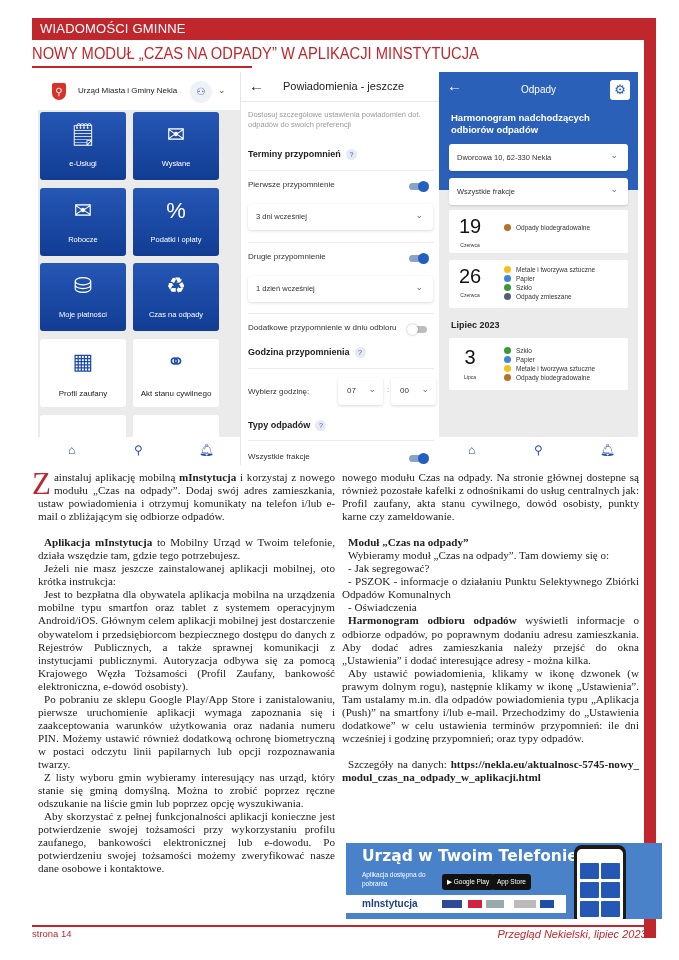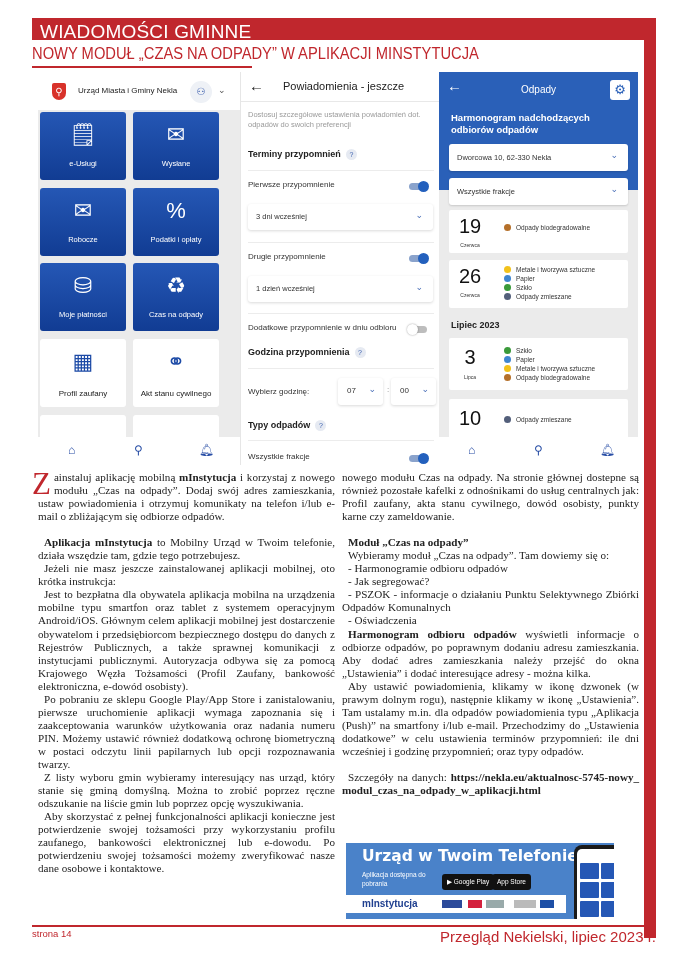--- a/index.html
+++ b/index.html
@@ -1,19 +1,19 @@
 <!DOCTYPE html>
 <html><head>
 <meta charset="utf-8">
 <style>
   * { box-sizing: border-box; margin: 0; padding: 0; }
   body { width: 679px; height: 960px; background: #fff; position: relative; overflow: hidden; font-family: "Liberation Sans", sans-serif; }
   .frame-top { position: absolute; left: 32px; top: 18px; width: 624px; height: 22px; background: #c0272d; }
   .frame-right { position: absolute; left: 644px; top: 18px; width: 12px; height: 920px; background: #c0272d; }
-  .section-label { position: absolute; left: 40px; top: 21px; color: #fff; font-size: 19px; letter-spacing: 0.2px; }
+  .section-label { position: absolute; left: 40px; top: 21px; color: #fff; font-size: 13px; letter-spacing: 0.2px; }
   .page-title { position: absolute; left: 32px; top: 45px; color: #c0272d; font-size: 16px; white-space: nowrap; transform: scaleX(0.92); transform-origin: left; }
   .title-underline { position: absolute; left: 32px; top: 66px; width: 220px; height: 1.5px; background: #c0272d; }
 
   
   .shots { position: absolute; left: 38px; top: 72px; width: 600px; height: 393px; background: #fff; overflow: hidden; }
   .panel { position: absolute; top: 0; height: 393px; overflow: hidden; }
   .p1 { left: 0; width: 202px; background: #ebebeb; }
   .p2 { left: 202px; width: 199px; background: #fff; border-left: 1px solid #e6e6e6; }
   .p3 { left: 401px; width: 199px; background: #ebebeb; }
 
@@ -67,34 +67,34 @@
   .month-head { position: absolute; left: 12px; top: 248px; font-size: 9px; color: #222; font-weight: bold; }
 
   
   .col { position: absolute; font-family: "Liberation Serif", serif; font-size: 11.1px; line-height: 13.05px; color: #222; text-align: justify; }
   .col p { text-indent: 6px; }
   .col p.noind { text-indent: 0; }
   .col .gap { height: 13px; }
   .dropcap { float: left; font-size: 31px; line-height: 24px; color: #c0272d; margin: 1px 3px 0 -6px; }
   .col b { font-weight: bold; }
 
-  .banner { position: absolute; left: 346px; top: 843px; width: 268px; height: 76px; background: #4a82c9; overflow: hidden; }
+  .banner { position: absolute; left: 346px; top: 843px; width: 316px; height: 76px; background: #4a82c9; overflow: hidden; }
   .banner-title { position: absolute; left: 16px; top: 4px; font-size: 15.5px; color: #fff; font-weight: bold; font-family: "DejaVu Sans", sans-serif; }
   .banner-sub { position: absolute; left: 16px; top: 27px; width: 80px; font-size: 6.5px; color: #fff; line-height: 9px; }
   .store-btn { position: absolute; top: 31px; height: 16px; background: #111; border-radius: 3px; color: #fff; font-size: 6.5px; line-height: 16px; padding: 0 5px; }
   .banner-strip { position: absolute; left: 0; top: 52px; width: 220px; height: 18px; background: #fff; }
   .minst { position: absolute; left: 16px; top: 3px; font-size: 10px; font-weight: bold; color: #1f3f8f; }
   .logo-chip { position: absolute; top: 5px; height: 8px; }
   .phone { position: absolute; left: 228px; top: 2px; width: 52px; height: 80px; background: #1a1a1a; border-radius: 8px; }
   .phone-screen { position: absolute; left: 3px; top: 4px; width: 46px; height: 76px; background: #fff; border-radius: 5px; overflow: hidden; }
   .mini-tile { position: absolute; width: 19px; height: 16px; background: #2557b5; border-radius: 1px; }
 
   .foot-line { position: absolute; left: 32px; top: 925px; width: 612px; height: 1.5px; background: #c0272d; }
   .foot-left { position: absolute; left: 32px; top: 928px; font-size: 9.5px; color: #c0272d; }
-  .foot-right { position: absolute; right: 23px; top: 928px; font-size: 15px; color: #c0272d; }
+  .foot-right { position: absolute; right: 23px; top: 928px; font-size: 11px; color: #c0272d; font-style: italic; }
 </style>
 </head>
 <body>
 
 <div class="frame-top"></div>
 <div class="frame-right"></div>
 <div class="section-label">WIADOMOŚCI GMINNE</div>
 <h1 class="page-title" style="font-weight:normal">NOWY MODUŁ „CZAS NA ODPADY” W APLIKACJI MINSTYTUCJA</h1>
 <div class="title-underline"></div>
 
@@ -227,27 +227,20 @@
     <div class="day-card" style="top:266px;height:52px">
       <div class="day-num" style="top:8px">3</div>
       <div class="day-month" style="top:36px">Lipca</div>
       <ul class="fr-list" style="top:8px">
           <li><span class="dot" style="background: rgb(58, 154, 58);"></span>Szkło</li>
           <li><span class="dot" style="background: rgb(63, 134, 208);"></span>Papier</li>
           <li><span class="dot" style="background: rgb(242, 194, 27);"></span>Metale i tworzywa sztuczne</li>
           <li><span class="dot" style="background: rgb(181, 112, 42);"></span>Odpady biodegradowalne</li>
         </ul>
     </div>
-    <div class="day-card" style="top:327px;height:45px">
-      <div class="day-num" style="top:8px">10</div>
-      <div class="day-month" style="top:37px">Lipca</div>
-      <ul class="fr-list" style="top:16px">
-          <li><span class="dot" style="background: rgb(83, 95, 122);"></span>Odpady zmieszane</li>
-        </ul>
-    </div>
     <div class="navbar">
       <span class="nav-icon" style="left:29px">⌂</span>
       <span class="nav-icon" style="left:95px">⚲</span>
       <span class="nav-icon" style="left:161px">🔔︎</span>
     </div>
   </div>
 </div>
 
 <div class="col" style="left:38px;top:471px;width:297px">
   <p class="noind"><span class="dropcap">Z</span><span>ainstaluj aplikację mobilną </span><b>mInstytucja</b><span> i korzystaj z nowego modułu „Czas na odpady”. Dodaj swój adres zamieszkania, ustaw powiadomienia i otrzymuj komunikaty na telefon i/lub e-mail o zbliżającym się odbiorze odpadów.</span></p>
@@ -259,21 +252,20 @@
   <p>Z listy wyboru gmin wybieramy interesujący nas urząd, który stanie się gminą domyślną. Można to zrobić poprzez ręczne odszukanie na liście gmin lub poprzez opcję wyszukiwania.</p>
   <p>Aby skorzystać z pełnej funkcjonalności aplikacji konieczne jest potwierdzenie swojej tożsamości przy wykorzystaniu profilu zaufanego, bankowości elektronicznej lub e-dowodu. Po potwierdzeniu swojej tożsamości możemy zweryfikować nasze dane osobowe i kontaktowe.</p>
 </div>
 
 <div class="col" style="left:342px;top:471px;width:297px">
   <p class="noind" id="p7b">nowego modułu Czas na odpady. Na stronie głównej dostepne są również pozostałe kafelki z odnośnikami do usług centralnych jak: Profil zaufany, akta stanu cywilnego, dowód osobisty, punkty karne czy zameldowanie.</p>
   <div class="gap"></div>
   <p><b>Moduł „Czas na odpady”</b></p>
   <p>Wybieramy moduł „Czas na odpady”. Tam dowiemy się o:</p>
   <div id="mlist">
-      <p>- Harmonogramie odbioru odpadów</p>
       <p>- Jak segregować?</p>
       <p>- PSZOK - informacje o działaniu Punktu Selektywnego Zbiórki Odpadów Komunalnych</p>
       <p>- Oświadczenia</p>
     </div>
   <p><b>Harmonogram odbioru odpadów</b><span> wyświetli informacje o odbiorze odpadów, po poprawnym dodaniu adresu zamieszkania. Aby dodać adres zamieszkania należy przejść do okna „Ustawienia” i dodać interesujące adresy - można kilka.</span></p>
   <p>Aby ustawić powiadomienia, klikamy w ikonę dzwonek (w prawym dolnym rogu), następnie klikamy w ikonę „Ustawienia”. Tam ustalamy m.in. dla odpadów powiadomienia typu „Aplikacja (Push)” na smartfony i/lub e-mail. Przechodzimy do „Ustawienia dodatkowe” w celu ustawienia terminów przypomnień: ile dni wcześniej i godzinę przypomnień; oraz typy odpadów.</p>
   <div class="gap"></div>
   <p><span>Szczegóły na danych: </span><b style="word-break:break-all">https://nekla.eu/aktualnosc-5745-nowy_modul_czas_na_odpady_w_aplikacji.html</b></p>
   <div class="gap"></div>
 </div>

